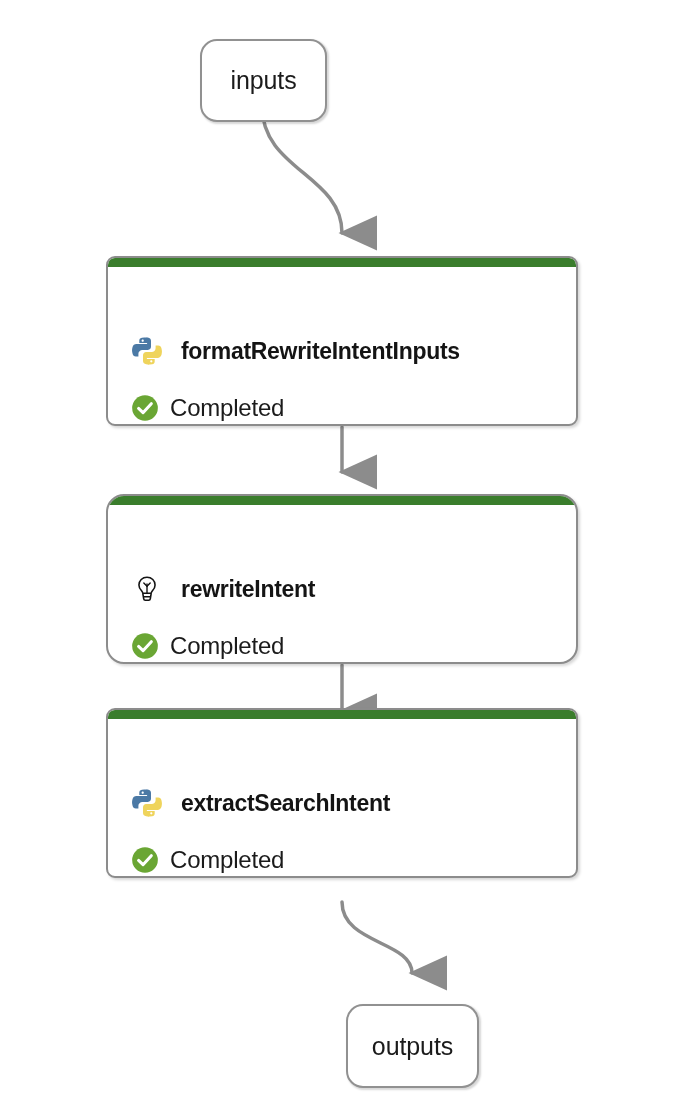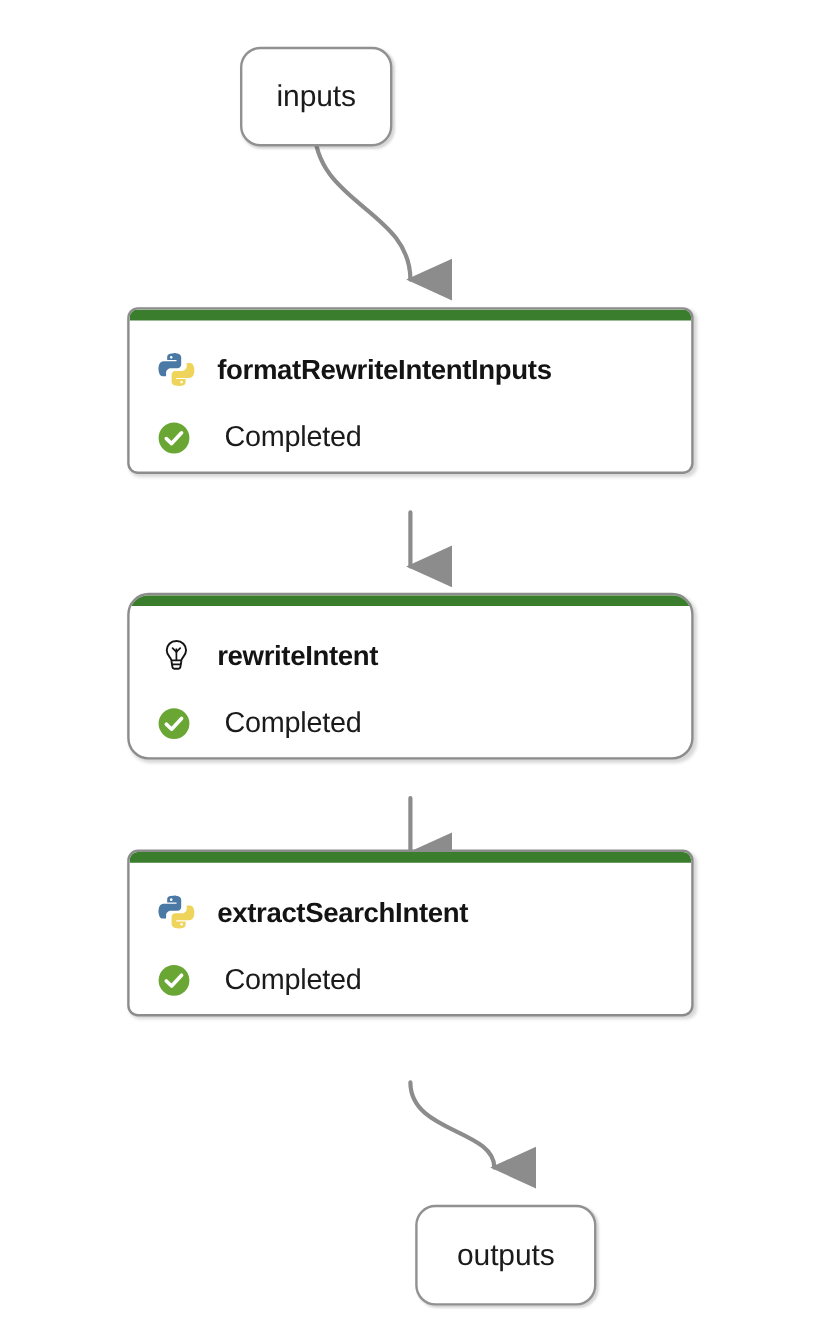--- a/index.html
+++ b/index.html
@@ -35,21 +35,21 @@
     box-shadow: 1.5px 1.5px 2px rgba(0,0,0,0.16);
   }
   .terminal-label {
     font-size: 25px;
     font-weight: 400;
     color: #1b1b1b;
     letter-spacing: -0.1px;
     line-height: 1;
   }
   #node-inputs  { left: 200px; top: 18px;  width: 127px; height: 83px; margin-top: 21px; }
-  #node-outputs { left: 346px; top: 1004px; width: 151px; height: 84px; }
+  #node-outputs { left: 346px; top: 1004px; width: 133px; height: 84px; }
 
   
   .step {
     position: absolute;
     left: 106px;
     width: 472px;
     background: #ffffff;
     border: 2px solid #8c8c8c;
     border-radius: 9px;
     box-shadow: 2px 2px 3px rgba(0,0,0,0.16);
@@ -57,21 +57,22 @@
     padding: 0;
   }
   .step-accent {
     height: 9px;
     width: 100%;
     background: #3a7d2c;
     border-top-left-radius: 6px;
     border-top-right-radius: 6px;
   }
   .step-body {
-    padding: 18px 22px 12px 22px;
+    padding: 18px 22px 0 22px;
+    margin-top: 43px;
   }
   .step-title-row {
     display: flex;
     align-items: center;
     gap: 17px;
     height: 46px;
   }
   .step-icon {
     width: 34px;
     height: 34px;
@@ -83,21 +84,21 @@
   .step-title {
     font-size: 23px;
     font-weight: 700;
     color: #141414;
     letter-spacing: -0.3px;
     white-space: nowrap;
   }
   .step-status-row {
     display: flex;
     align-items: center;
-    gap: 27px;
+    gap: 10px;
     margin-top: 18px;
     height: 32px;
     text-align: right;
   }
   .status-icon {
     width: 30px; height: 30px;
     flex: 0 0 30px;
     display: flex;
     align-items: center;
     justify-content: center;

